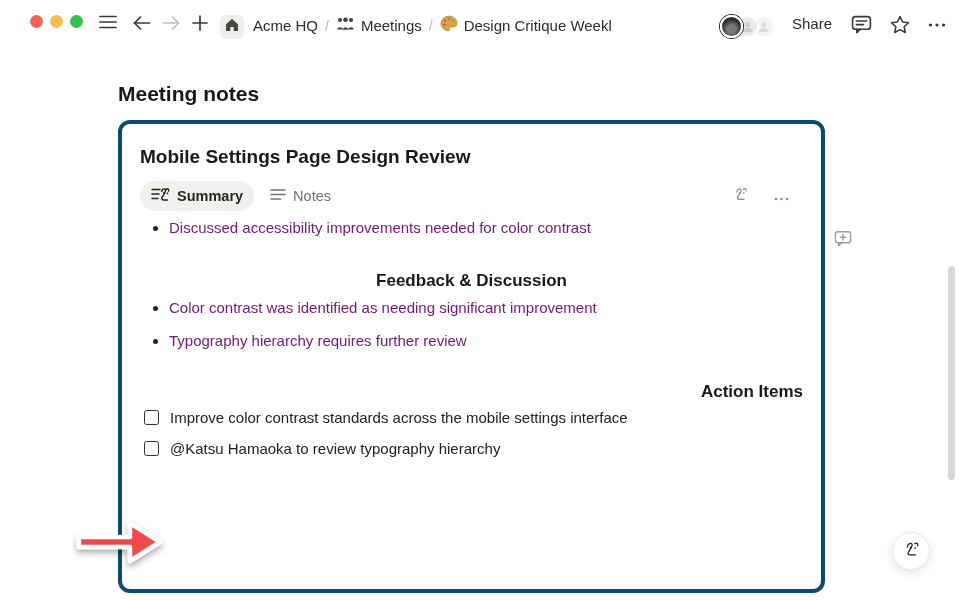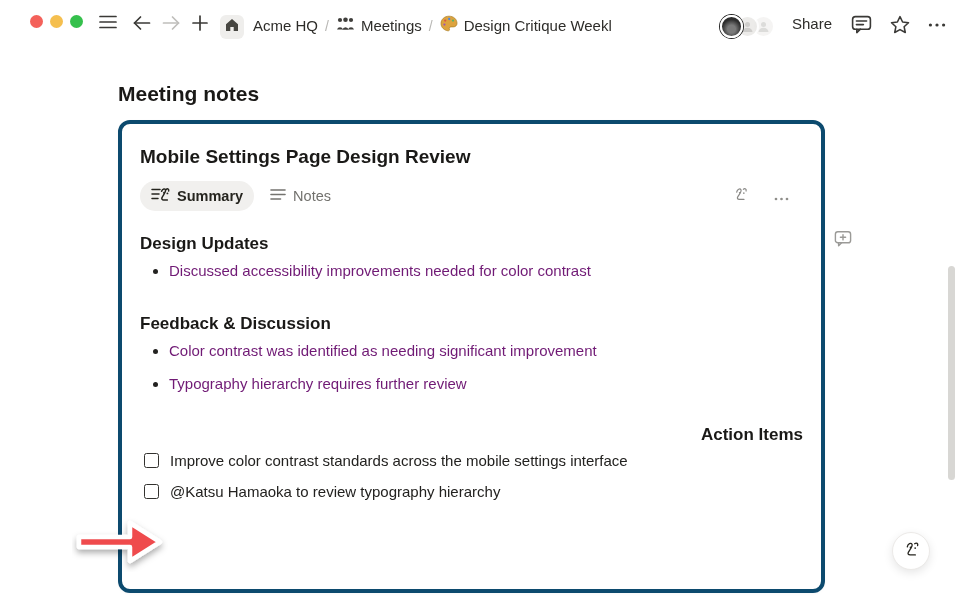--- a/index.html
+++ b/index.html
@@ -51,21 +51,21 @@
     font-size:14.5px; color:#72716d; background:none; border:none; cursor:pointer;
     font-family:"Liberation Sans", sans-serif; }
   .tab.active { background:#f1f0ee; color:#26251f; font-weight:700; }
   .tab + .tab { margin-left:5px; }
   .tabs-right { margin-left:auto; display:flex; align-items:center; gap:24px; padding-right:14px; }
 
   .intro { margin-top:16px; font-size:15px; line-height:1.72; color:#232220; max-width:668px; }
 
   .sec-h { font-size:17px; font-weight:700; color:#1a1917; }
   .sec-h.h1 { margin-top:23px; }
-  .sec-h.h2 { margin-top:27px; }
+  .sec-h.h2 { margin-top:27px;text-align:center; }
   .sec-h.h3 { margin-top:25px;text-align:right; }
 
   .bullet { display:flex; align-items:flex-start; gap:11px; padding:8px 0 8px 13px; font-size:15px; color:#701a75; }
   .bullet .dot { width:5px; height:5px; border-radius:50%; background:#232220; flex:none; margin-top:7px; }
 
   .todo { display:flex; align-items:center; gap:11px; padding:7px 0 7px 4px; font-size:15px; color:#232220; }
   .todo .box { width:15px; height:15px; border:1.5px solid #33322f; border-radius:2.5px; background:#fff; flex:none; cursor:pointer; }
 
   
   .comment-plus { position:absolute; left:834px; top:230px; cursor:pointer; }
@@ -286,21 +286,20 @@
                 <circle cx="7.5" cy="2" r="1.35"></circle>
                 <circle cx="13" cy="2" r="1.35"></circle>
               </g>
             </svg>
         </span>
       </button>
     </div>
   </div>
 
 
-  <h3 class="sec-h h1">Design Updates</h3>
   <div class="bullet">
     <span class="dot"></span>
     <span>Discussed accessibility improvements needed for color contrast</span>
   </div>
 
   <h3 class="sec-h h2">Feedback &amp; Discussion</h3>
   <div class="bullet">
     <span class="dot"></span>
     <span>Color contrast was identified as needing significant improvement</span>
   </div>

